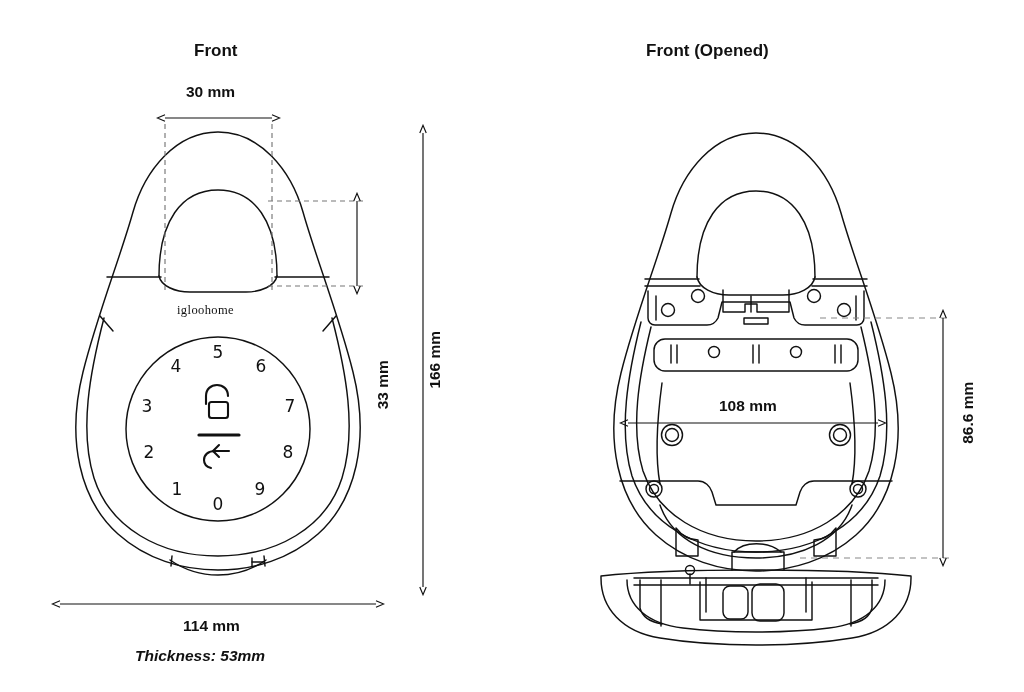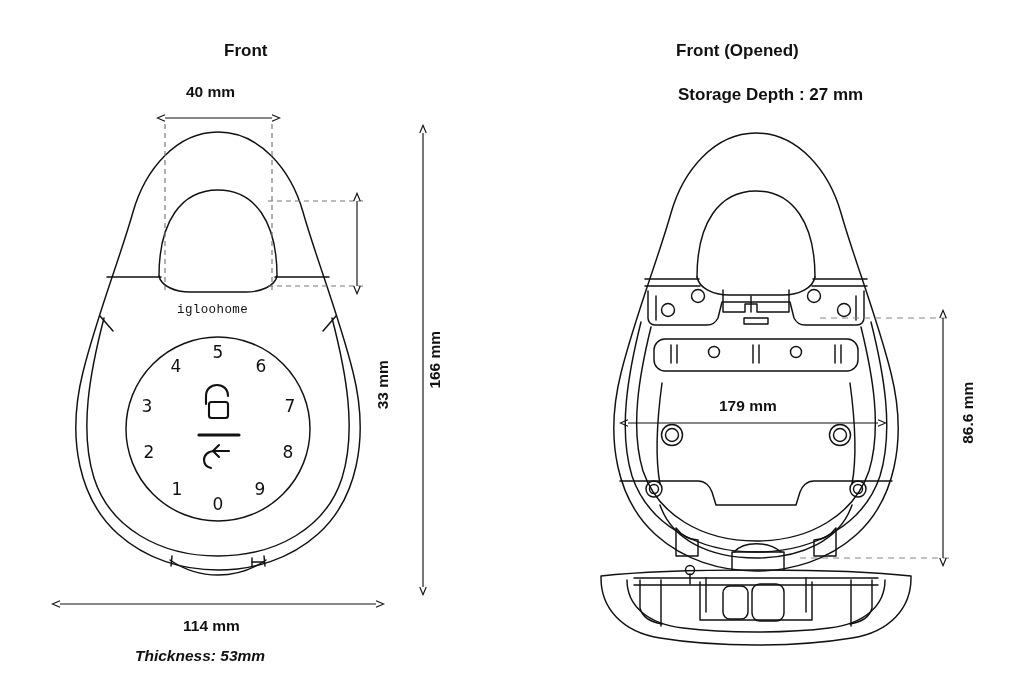--- a/index.html
+++ b/index.html
@@ -12,29 +12,29 @@
   }
   #stage{position:absolute;left:0;top:0;width:1024px;height:692px;}
   svg{display:block;position:absolute;left:0;top:0;}
   .lbl{
     position:absolute;
     font-weight:bold;
     color:#111111;
     white-space:nowrap;
     line-height:1;
   }
-  .title{font-size:17px;margin-left:30px;}
+  .title{font-size:17px;}
   .dim{font-size:15.5px;}
   .rot90{transform:rotate(-90deg);}
   .brand{
     position:absolute;
     font-size:12.5px;
     letter-spacing:.4px;
     color:#111;
-    font-family:Liberation Mono, monospace;
+    font-family:Liberation Serif, serif;
     white-space:nowrap;
   }
   .keynum{
     position:absolute;
     font-size:17px;
     color:#111;
     font-family:"DejaVu Sans",sans-serif;
     white-space:nowrap;
     transform:translate(-50%,-50%);
   }
@@ -302,21 +302,21 @@
         <path d="M820,318 L952,318"></path>
         <path d="M800,558 L952,558"></path>
       </g>
 
       <path d="M943,318 L943,558" marker-start="url(#arrS)" marker-end="url(#arrE)"></path>
     </g>
   </svg>
 
   <div class="lbl title" style="left:194px;top:42px;">Front</div>
 
-  <div class="lbl dim" style="left:186px;top:84px;">40 mm</div>
+  <div class="lbl dim" style="left:186px;top:84px;">30 mm</div>
 
   <div class="lbl dim rot90" style="left:358px;top:377px;">33 mm</div>
 
   <div class="lbl dim rot90" style="left:406px;top:352px;">166 mm</div>
 
   <div class="lbl dim" style="left:183px;top:618px;">114 mm</div>
 
   <div class="lbl dim" style="left:135px;top:648px;font-style:italic;">Thickness: 53mm</div>
 
   <div class="brand" style="left:177px;top:303px;">igloohome</div>
@@ -327,19 +327,18 @@
   <div class="keynum" style="left:147px;top:406px;">3</div>
   <div class="keynum" style="left:176px;top:366px;">4</div>
   <div class="keynum" style="left:218px;top:352px;">5</div>
   <div class="keynum" style="left:261px;top:366px;">6</div>
   <div class="keynum" style="left:290px;top:406px;">7</div>
   <div class="keynum" style="left:288px;top:452px;">8</div>
   <div class="keynum" style="left:260px;top:489px;">9</div>
 
   <div class="lbl title" style="left:646px;top:42px;">Front (Opened)</div>
 
-  <div class="lbl title" style="left:648px;top:86px;">Storage Depth : 27 mm</div>
-
-  <div class="lbl dim" style="left:719px;top:398px;">179 mm</div>
+
+  <div class="lbl dim" style="left:719px;top:398px;">108 mm</div>
 
   <div class="lbl dim rot90" style="left:937px;top:405px;">86.6 mm</div>
 
 </div>
 
 </body></html>

